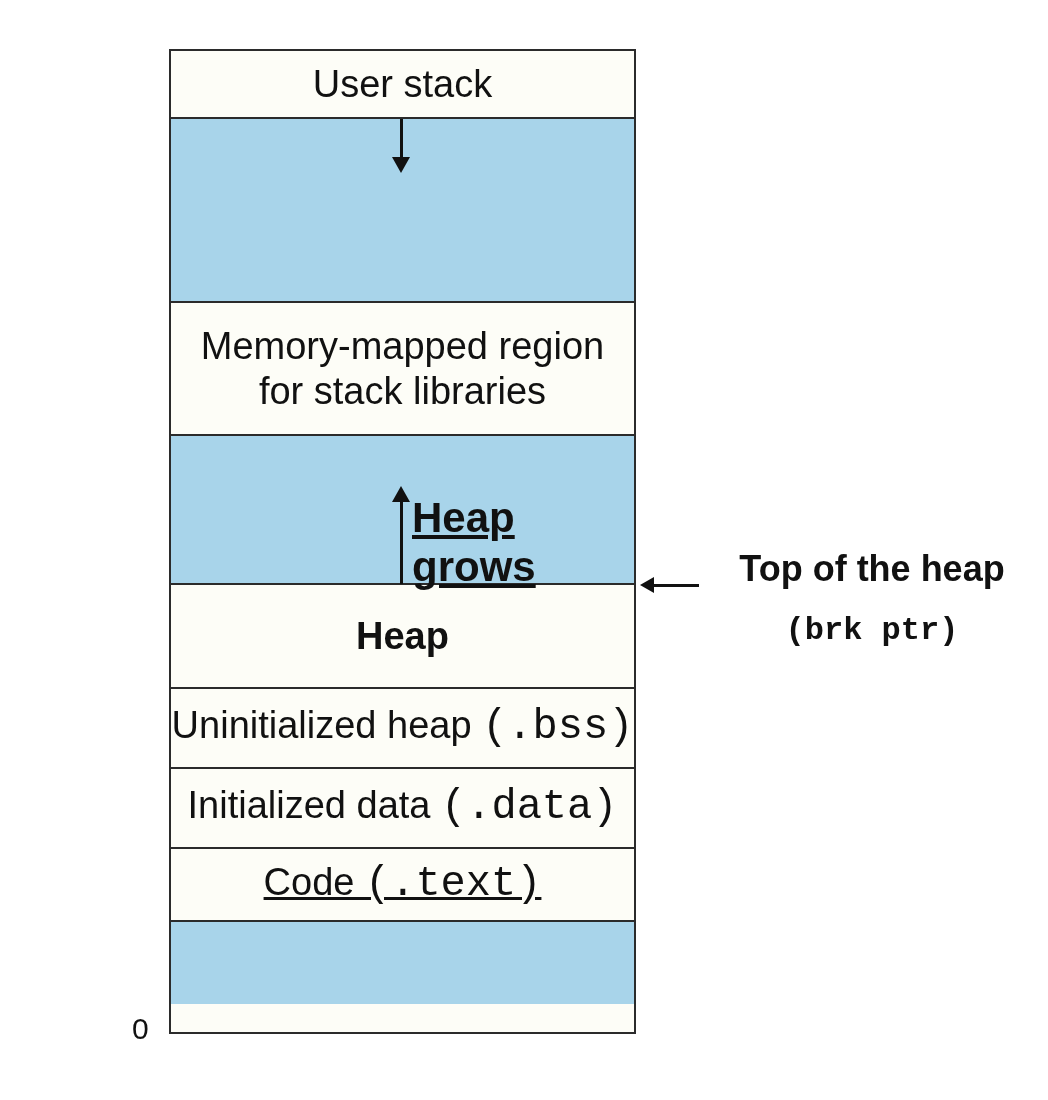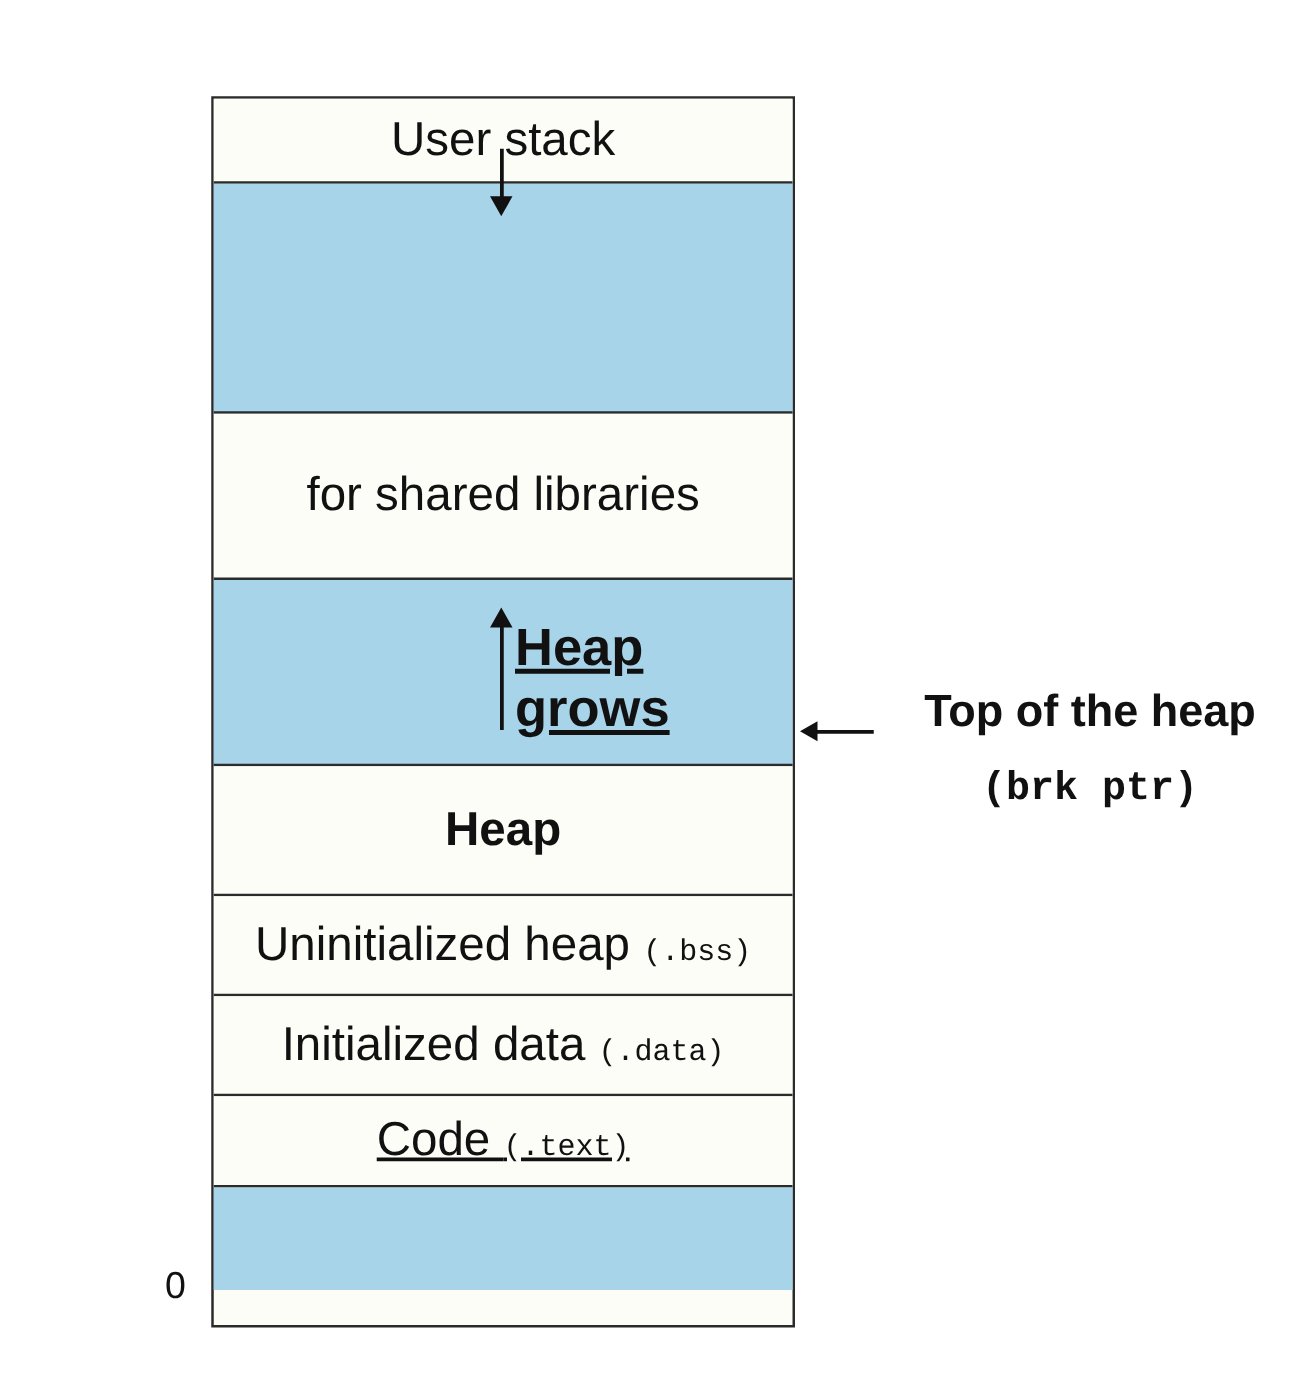--- a/index.html
+++ b/index.html
@@ -20,41 +20,40 @@
   
   .memory-column {
     position: absolute;
     left: 169px;
     top: 49px;
     width: 467px;
     height: 985px;
     border: 2px solid var(--border, #2b2b2b);
     box-sizing: border-box;
     background: var(--white, #fdfdf7);
-    margin-top: 28px;
   }
   .region {
     box-sizing: border-box;
     width: 100%;
     border-bottom: 2px solid var(--border, #2b2b2b);
     display: flex;
     flex-direction: column;
     align-items: center;
     justify-content: center;
     font-size: 38px;
     line-height: 1.18;
     text-align: center;
   }
   .region:last-child { border-bottom: none; }
   .region.blue { background: var(--blue, #a8d4ea); }
   .region.white { background: var(--white, #fdfdf7); }
   .bold { font-weight: bold; }
   .mono {
     font-family: "Liberation Mono", monospace;
-    font-size: 24px;
+    font-size: 42px;
   }
 
   .r-user-stack { height: 68px; }
   .r-stack-blue { height: 184px; }
   .r-mmap       { height: 133px; }
   .r-heap-blue  { height: 149px; }
   .r-heap       { height: 104px; }
   .r-bss        { height: 80px; }
   .r-data       { height: 80px; justify-content: center; }
   .r-code       { height: 73px; text-decoration: underline; }
@@ -143,21 +142,22 @@
 
   <div class="memory-column">
 
     <div class="region white r-user-stack">
       <span>User stack</span>
     </div>
 
     <div class="region blue r-stack-blue"></div>
 
     <div class="region white r-mmap">
-      <span>for shared libraries</span>
+      <span>Memory-mapped region</span>
+      <span>for stack libraries</span>
     </div>
 
     <div class="region blue r-heap-blue"></div>
 
     <div class="region white r-heap">
       <span class="bold">Heap</span>
     </div>
 
     <div class="region white r-bss">
       <span><span>Uninitialized heap </span><span class="mono">(.bss)</span></span>

